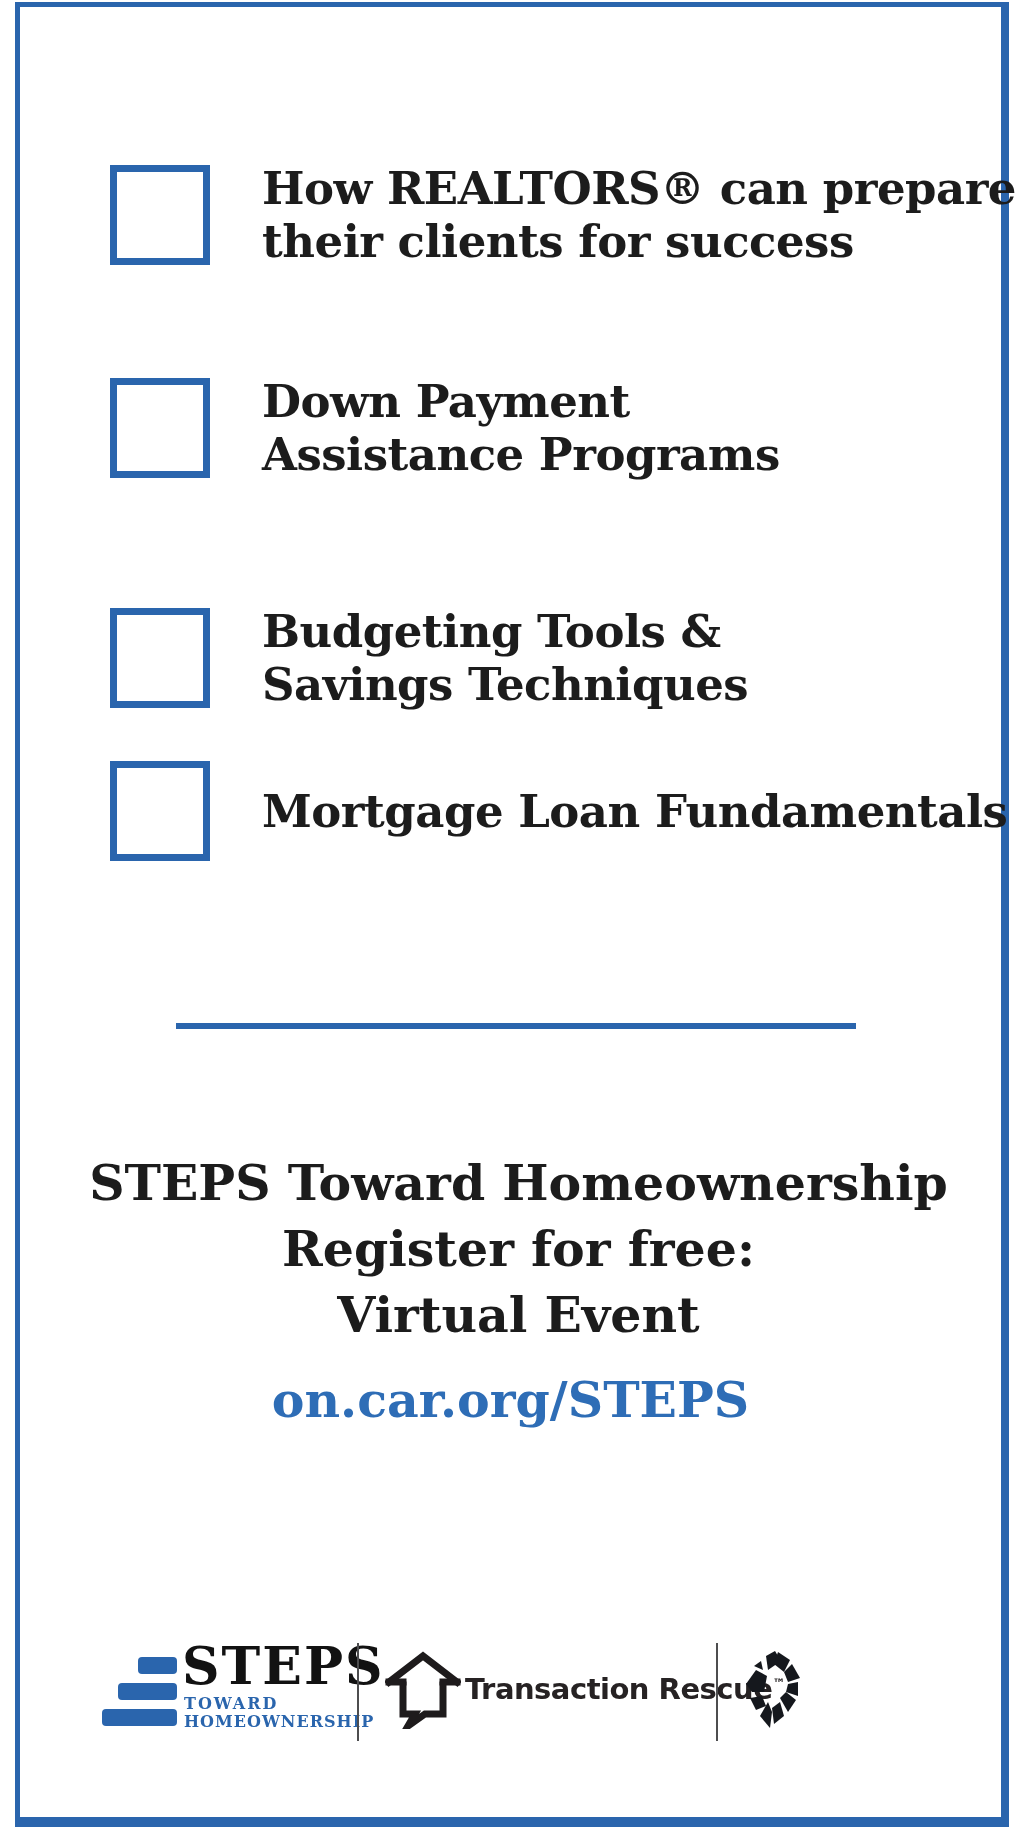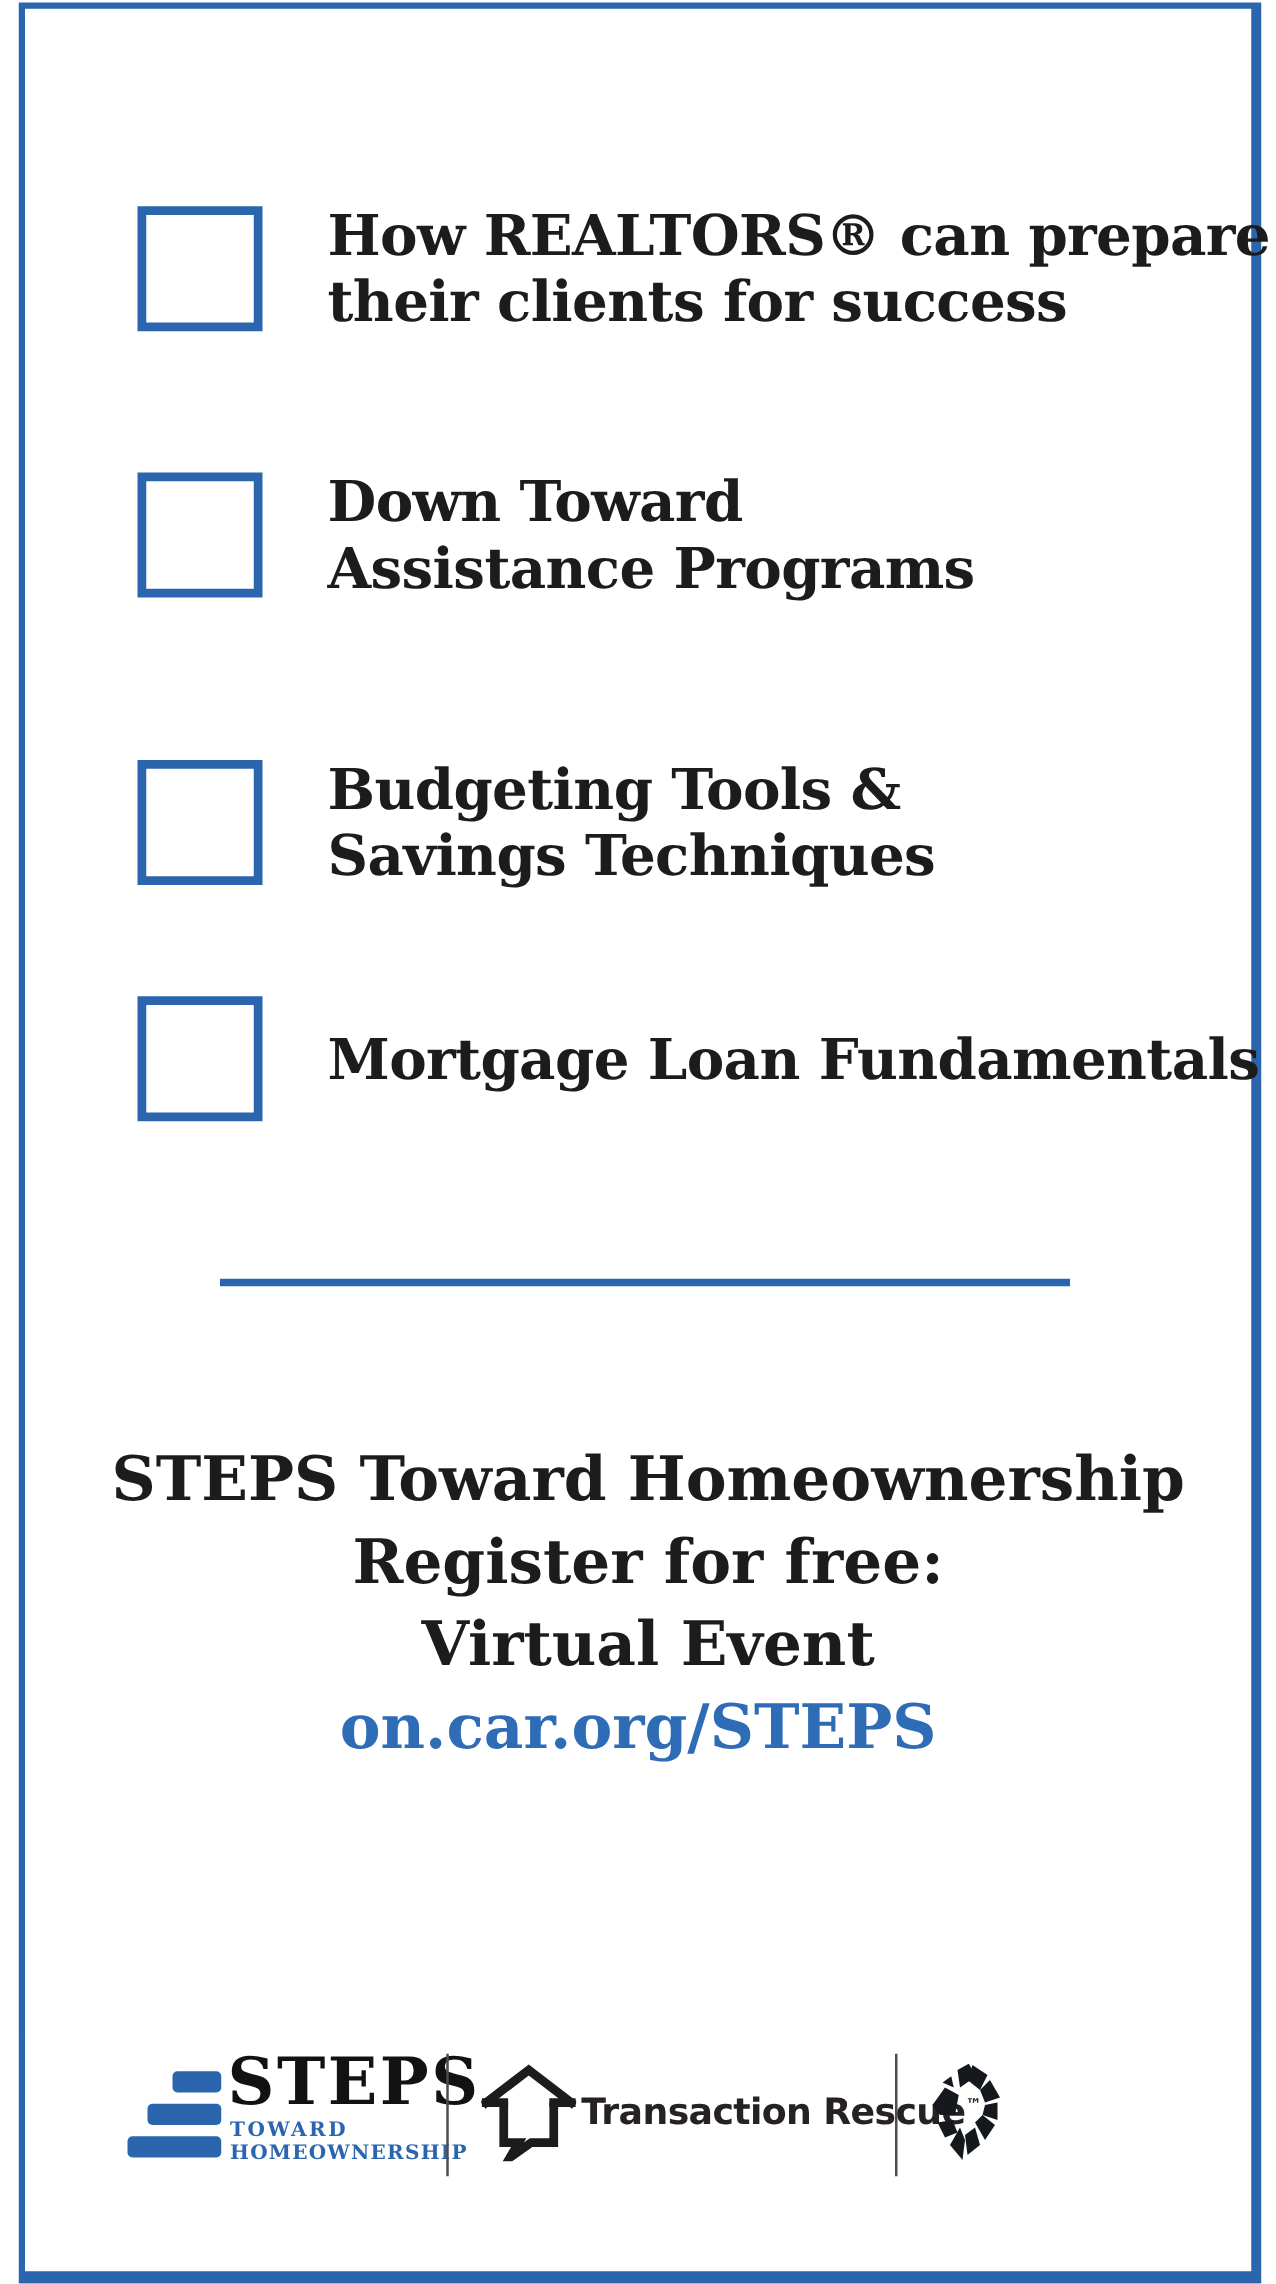--- a/index.html
+++ b/index.html
@@ -7,37 +7,37 @@
     position:relative; width:1021px; height:1827px; background:#ffffff;
     overflow:hidden; font-family:"DejaVu Serif","Liberation Serif",serif;
   }
   .frame {
     position:absolute; left:15px; top:2px; width:994px; height:1825px;
     box-sizing:border-box; border-style:solid; border-color:#2a65ad;
     border-width:5px 8px 10px 5px;
   }
   
   .row { position:absolute; left:110px; height:100px; display:flex; align-items:center; }
-  .row-1 { top:165px; } .row-2 { top:378px; } .row-3 { top:608px; } .row-4 { top:797px; }
+  .row-1 { top:165px; } .row-2 { top:378px; } .row-3 { top:608px; } .row-4 { top:761px; }
   .checkbox {
     flex:none; width:100px; height:100px; box-sizing:border-box;
     border:7px solid #2a65ad; background:#ffffff; cursor:pointer;
   }
   .row-text {
     margin-left:52px; font-size:45px; font-weight:700; line-height:53px;
     color:#1c1c1c; letter-spacing:-0.5px; white-space:nowrap;
   }
   
   .divider { position:absolute; left:176px; top:1023px; width:680px; height:6px; background:#2a65ad; }
   
   .event { position:absolute; left:0; top:1150px; width:1021px; text-align:center; }
   .event .line { font-size:49px; font-weight:700; line-height:66px; color:#1c1c1c;padding-left:16px; }
   .event a.url {
     display:inline-block; font-size:49px; font-weight:700; line-height:66px;
-    color:#2e6db6; text-decoration:none; cursor:pointer;
+    color:#2e6db6; text-decoration:none; cursor:pointer;margin-top:19px;
   }
   
   .steps-logo { position:absolute; left:102px; top:1650px; width:250px; height:82px; }
   .stair { position:absolute; background:#2a65ad; border-radius:4px; height:17px; }
   .stair-1 { left:36px; top:7px;  width:39px; }
   .stair-2 { left:16px; top:33px; width:59px; }
   .stair-3 { left:0;    top:59px; width:75px; }
   .steps-word {
     position:absolute; left:80px; top:-8px; font-size:52px; font-weight:700;
     letter-spacing:2px; color:#121212; line-height:48px;
@@ -74,21 +74,21 @@
     <div class="checkbox"></div>
     <div class="row-text">
       <div>How REALTORS® can prepare</div>
       <div>their clients for success</div>
     </div>
   </div>
 
   <div class="row row-2">
     <div class="checkbox"></div>
     <div class="row-text">
-      <div>Down Toward</div>
+      <div>Down Payment</div>
       <div>Assistance Programs</div>
     </div>
   </div>
 
   <div class="row row-3">
     <div class="checkbox"></div>
     <div class="row-text">
       <div>Budgeting Tools &amp;</div>
       <div>Savings Techniques</div>
     </div>

